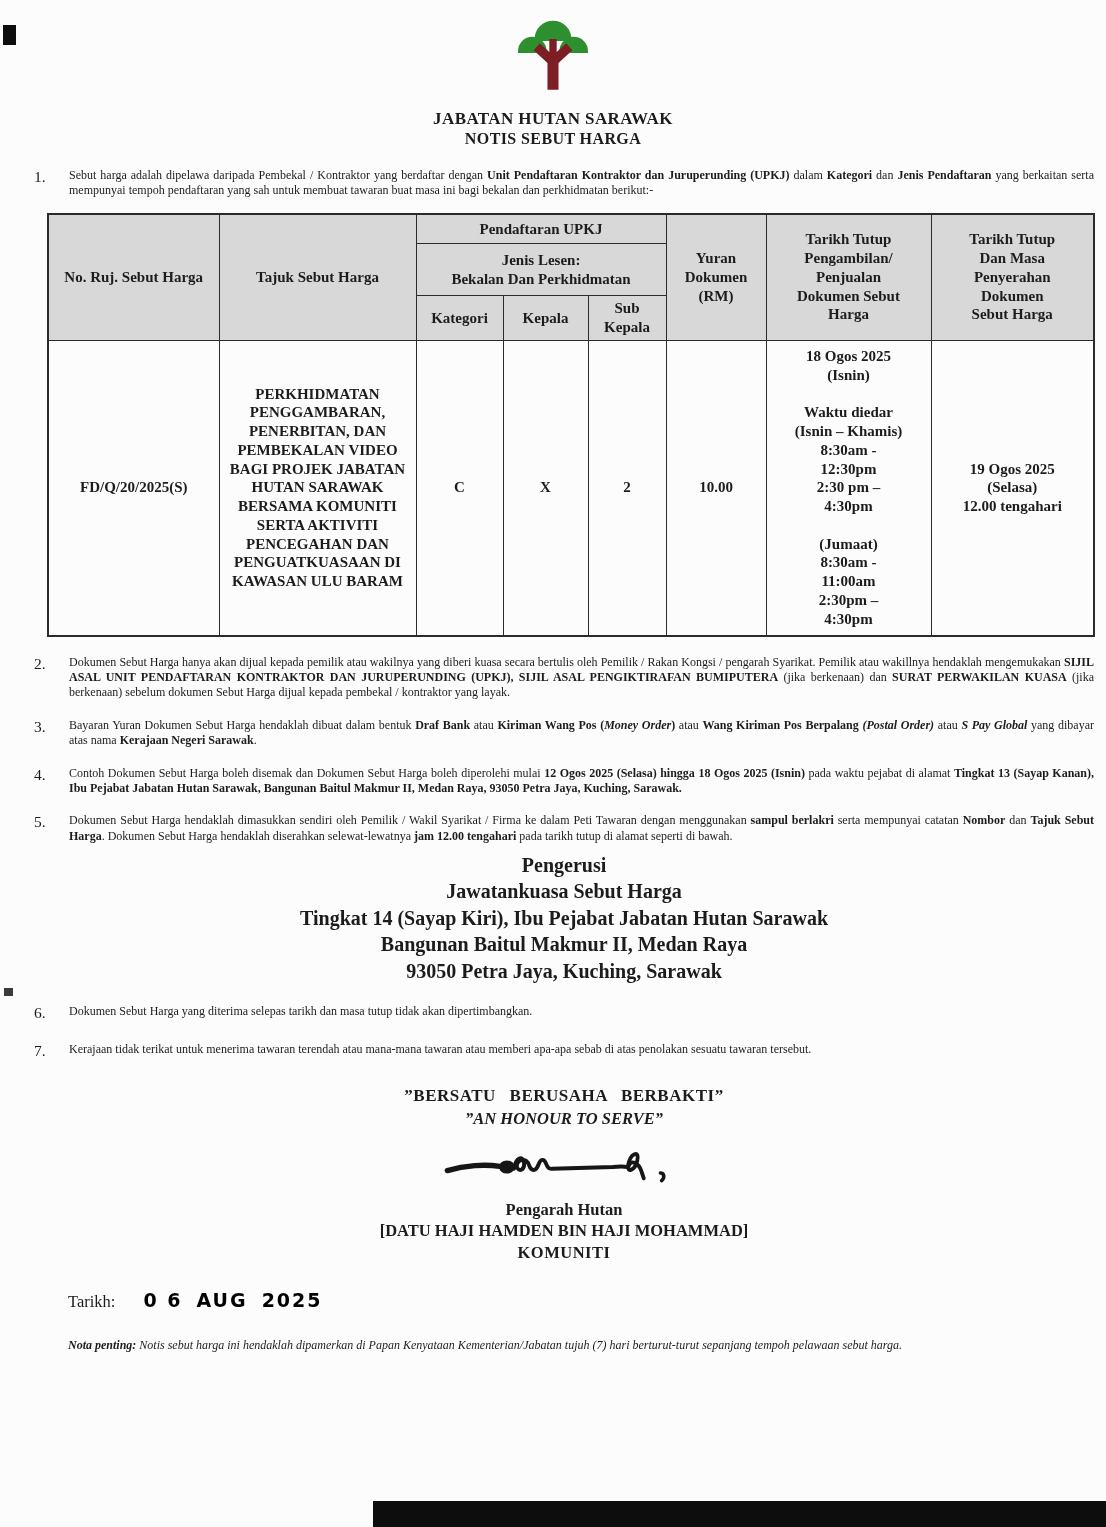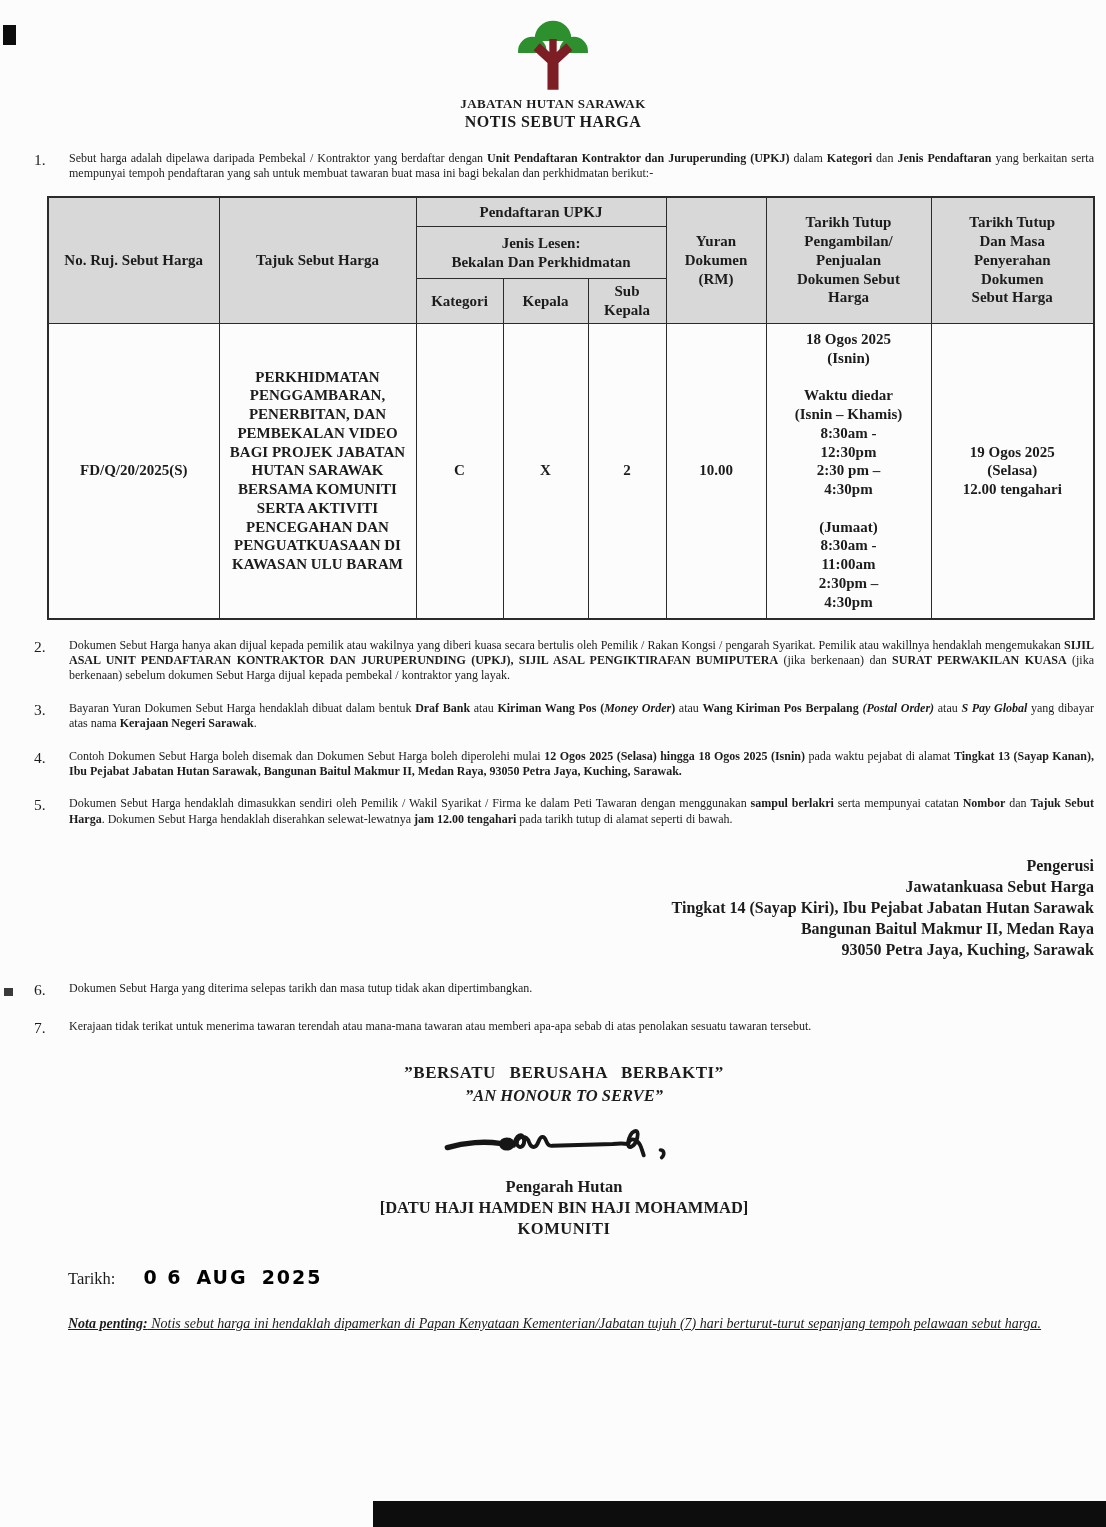--- a/index.html
+++ b/index.html
@@ -9,21 +9,21 @@
     min-height:1527px;
     margin:0 auto;
     background:#fcfcfd;
     font-family:"Liberation Serif", serif;
     color:#1c1c1c;
     overflow:hidden;
   }
   
   .doc-header{text-align:center;padding-top:12px;}
   .logo-wrap{line-height:0;}
-  .org-title{font-size:13px;font-weight:bold;letter-spacing:.4px;margin-top:4px;}
+  .org-title{font-size:17px;font-weight:bold;letter-spacing:.4px;margin-top:17px;}
   .doc-title{font-size:16px;font-weight:bold;letter-spacing:.4px;margin-top:1px;}
 
   
   .content{padding:0 12px 0 34px;}
   .para{display:grid;grid-template-columns:35px 1fr;margin-top:18px;}
   .para-num{font-size:15.5px;}
   .para-text{font-size:12px;line-height:1.28;text-align:justify;}
 
   
   .tbl-wrap{margin:14px 0 0 13px;}
@@ -38,35 +38,35 @@
     line-height:1.25;
   }
   table.tender th{background:#d8d8d8;}
   table.tender td{background:#fcfcfd;}
   .row-main td{height:288px;}
   .h-r1{height:30px;}
   .h-r2{height:52px;}
   .h-r3{height:42px;}
 
   
-  .address-block{text-align:right;font-weight:bold;font-size:16px;line-height:1.32;margin-top:28px;}
+  .address-block{text-align:center;font-weight:bold;font-size:20px;line-height:1.32;margin-top:8px;}
   .slogan-1{text-align:center;font-weight:bold;font-size:17px;word-spacing:9px;margin-top:26px;letter-spacing:.5px;}
   .slogan-2{text-align:center;font-weight:bold;font-style:italic;font-size:16.5px;margin-top:3px;}
   .sig-wrap{text-align:center;margin-top:8px;line-height:0;}
   .signatory{text-align:center;font-weight:bold;font-size:16.5px;line-height:1.3;margin-top:2px;}
   .signatory .region{letter-spacing:.5px;}
 
   
   .date-line{display:flex;align-items:baseline;gap:28px;margin:26px 0 0 34px;}
   .date-label{font-size:16.5px;}
   .date-stamp{font-family:"DejaVu Sans", sans-serif;font-weight:bold;font-size:19px;color:#000000;letter-spacing:2px;}
   .date-stamp .gap{display:inline-block;width:14px;}
 
   
-  .note{margin:26px 14px 0 34px;font-size:14px;line-height:1.3;text-align:justify;text-decoration:underline;}
+  .note{margin:26px 14px 0 34px;font-size:12px;line-height:1.3;text-align:justify;}
 
   
   .artifact{position:absolute;background:#0d0d0d;}
   .artifact-topleft{left:3px;top:25px;width:13px;height:20px;}
   .artifact-speck{left:4px;top:988px;width:9px;height:8px;background:#3a3a3a;}
   .artifact-bar{left:373px;top:1501px;width:733px;height:26px;}
 </style>
 </head>
 <body>
 

